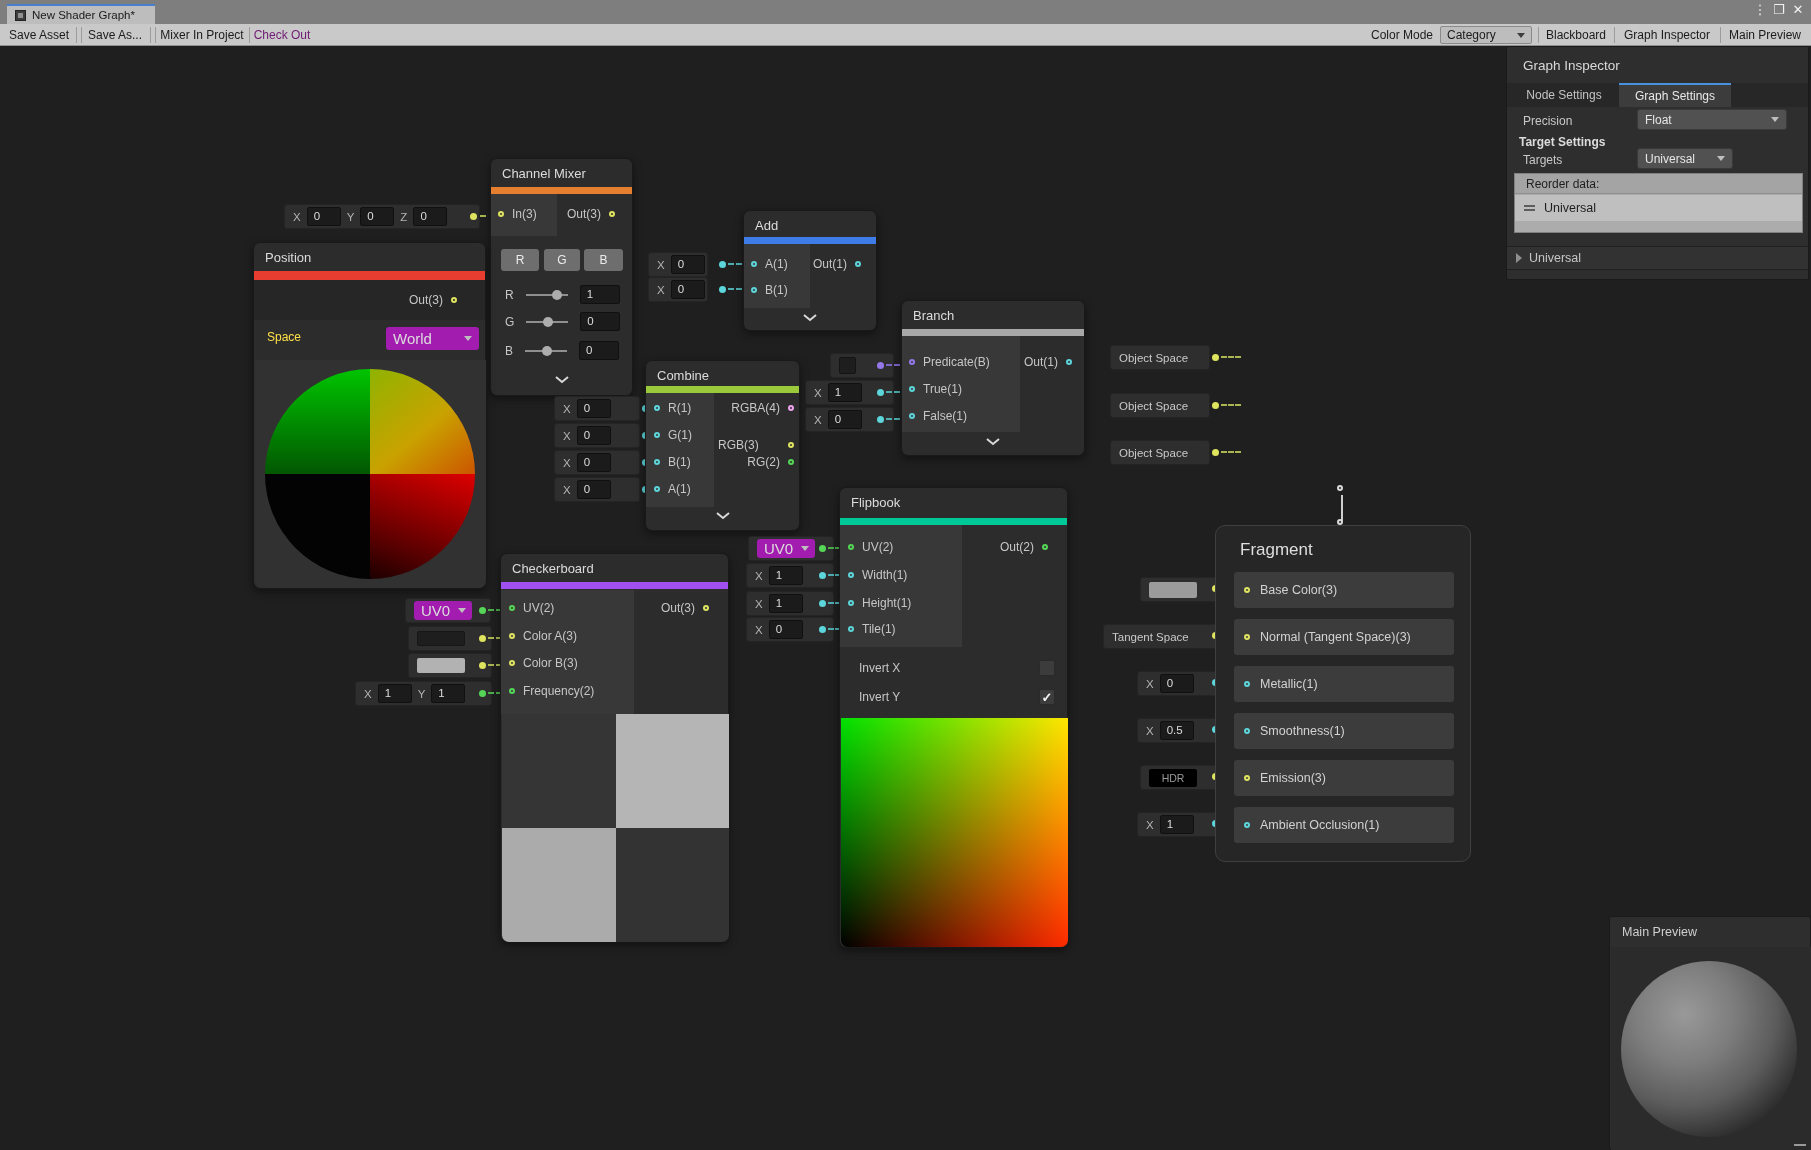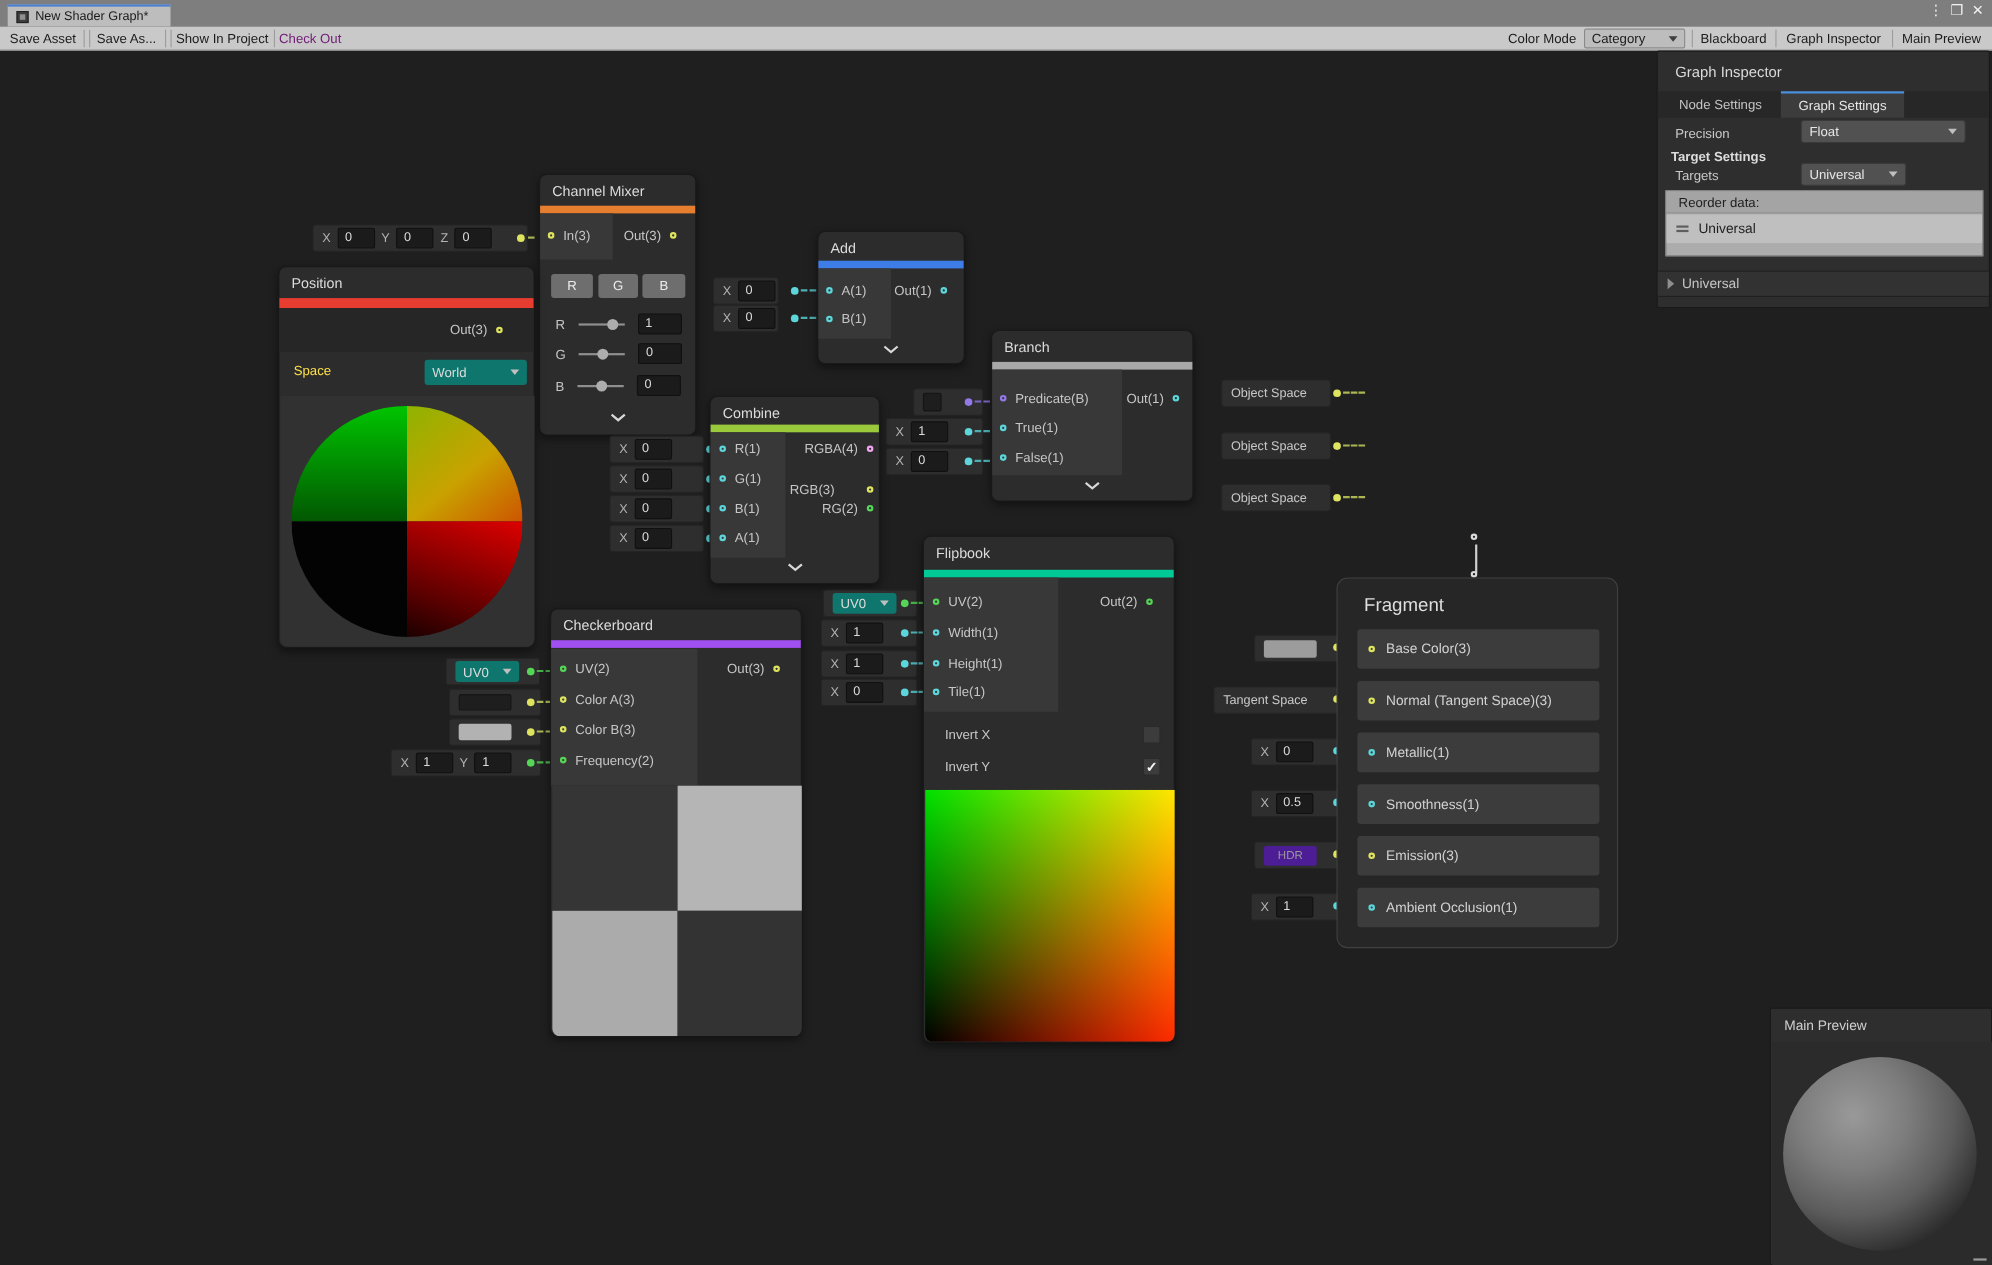--- a/index.html
+++ b/index.html
@@ -29,21 +29,21 @@
   .accent { position:absolute; left:0; width:100%; height:7px; }
   .lcell { position:absolute; background:#383838; }
   .prow { position:absolute; display:flex; align-items:center; gap:8px; font-size:12px; color:#C6C6C6; white-space:nowrap; }
   .ring { width:6px; height:6px; border-radius:50%; border:2px solid; background:transparent; display:inline-block; flex:0 0 auto; }
   .ringA { position:absolute; width:6px; height:6px; border-radius:50%; border:2px solid; }
   .dot { position:absolute; width:7px; height:7px; border-radius:50%; }
   .wire { position:absolute; height:0; border-top:2px dashed; }
   .chev { position:absolute; left:0; width:100%; display:flex; justify-content:center; }
   .pill { position:absolute; height:25px; background:#2E2E2E; border:1px solid #242424; border-radius:3px; display:flex; align-items:center; gap:6px; padding:0 8px; font-size:11.5px; color:#B4B4B4; }
   .vb { background:#1B1B1B; border:1px solid #101010; border-radius:2px; color:#DCDCDC; font-size:11.5px; height:19px; line-height:17px; padding:0 6px; min-width:34px; }
-  .dd { background:#0f766e; border-radius:3px; height:19px; display:flex; align-items:center; gap:8px; padding:4px 7px; color:#DCDCDC; font-size:12px; }
+  .dd { background:#a21caf; border-radius:3px; height:19px; display:flex; align-items:center; gap:8px; padding:4px 7px; color:#DCDCDC; font-size:15px; }
   .cm-btn { position:absolute; top:0; height:22px; background:#6E6E6E; border-radius:3px; color:#ECECEC; font-size:12px; text-align:center; line-height:22px; }
   .slider-track { position:relative; width:42px; height:2px; background:#8F8F8F; }
   .slider-knob { position:absolute; top:-4px; width:10px; height:10px; border-radius:50%; background:#ADADAD; }
   .cbx { width:16px; height:16px; background:#3C3C3C; border:1px solid #2A2A2A; border-radius:2px; color:#F2F2F2; font-size:13px; line-height:15px; text-align:center; font-weight:bold; }
   .block { position:absolute; background:#262626; border:1px solid #404040; border-radius:10px; }
   .btitle { position:absolute; left:24px; font-size:17px; color:#DEDEDE; }
   .brow { position:absolute; left:18px; width:220px; height:36px; background:#3C3C3C; border-radius:3px; display:flex; align-items:center; gap:10px; padding:0 10px; font-size:12.5px; color:#D2D2D2; white-space:nowrap; }
 
   
   .c-v3 { border-color:#DFE45F; } .f-v3 { background:#DFE45F; } .w-v3 { border-top-color:#ABB653; }
@@ -70,21 +70,21 @@
     <div class="winctl" style="left:1790px;">✕</div>
   </div>
 
   <div class="toolbar">
     <div class="tbtn" style="left:6px; width:66px;">Save Asset</div>
     <div class="tsep" style="left:76px;"></div>
     <div class="tsep" style="left:81px;"></div>
     <div class="tbtn" style="left:84px; width:62px;">Save As...</div>
     <div class="tsep" style="left:150px;"></div>
     <div class="tsep" style="left:155px;"></div>
-    <div class="tbtn" style="left:158px; width:88px;">Show In Project</div>
+    <div class="tbtn" style="left:158px; width:88px;">Mixer In Project</div>
     <div class="tsep" style="left:249px;"></div>
     <div class="tbtn" style="left:252px; width:60px; color:#701a75;">Check Out</div>
 
     <div class="tbtn" style="left:1357px; width:76px; text-align:right;">Color Mode</div>
     <div class="tdrop" style="left:1440px; width:92px;">
       <span>Category</span>
       <span class="caret dark"></span>
     </div>
     <div class="tsep" style="left:1538px;"></div>
     <div class="tbtn" style="left:1541px; width:70px;">Blackboard</div>
@@ -478,21 +478,21 @@
   <div class="wire w-f" style="left:1221px; top:681px; width:20px;"></div>
 
   <div class="pill" style="left:1137px; top:718px; width:89px;">
     <span>X</span>
       <span class="vb">0.5</span>
   </div>
   <div class="dot f-f" style="left:1212px; top:726px;"></div>
   <div class="wire w-f" style="left:1221px; top:728px; width:20px;"></div>
 
   <div class="pill" style="left:1140px; top:765px; width:86px;">
-    <span style="width:48px; height:18px; background:#4c1d95; border-radius:2px; color:#9A9A9A; font-size:10.5px; text-align:center; line-height:18px;">HDR</span>
+    <span style="width:48px; height:18px; background:#000000; border-radius:2px; color:#9A9A9A; font-size:10.5px; text-align:center; line-height:18px;">HDR</span>
   </div>
   <div class="dot f-v3" style="left:1212px; top:773px;"></div>
   <div class="wire w-v3" style="left:1221px; top:775px; width:20px;"></div>
 
   <div class="pill" style="left:1137px; top:812px; width:89px;">
     <span>X</span>
       <span class="vb">1</span>
   </div>
   <div class="dot f-f" style="left:1212px; top:820px;"></div>
   <div class="wire w-f" style="left:1221px; top:822px; width:20px;"></div>

